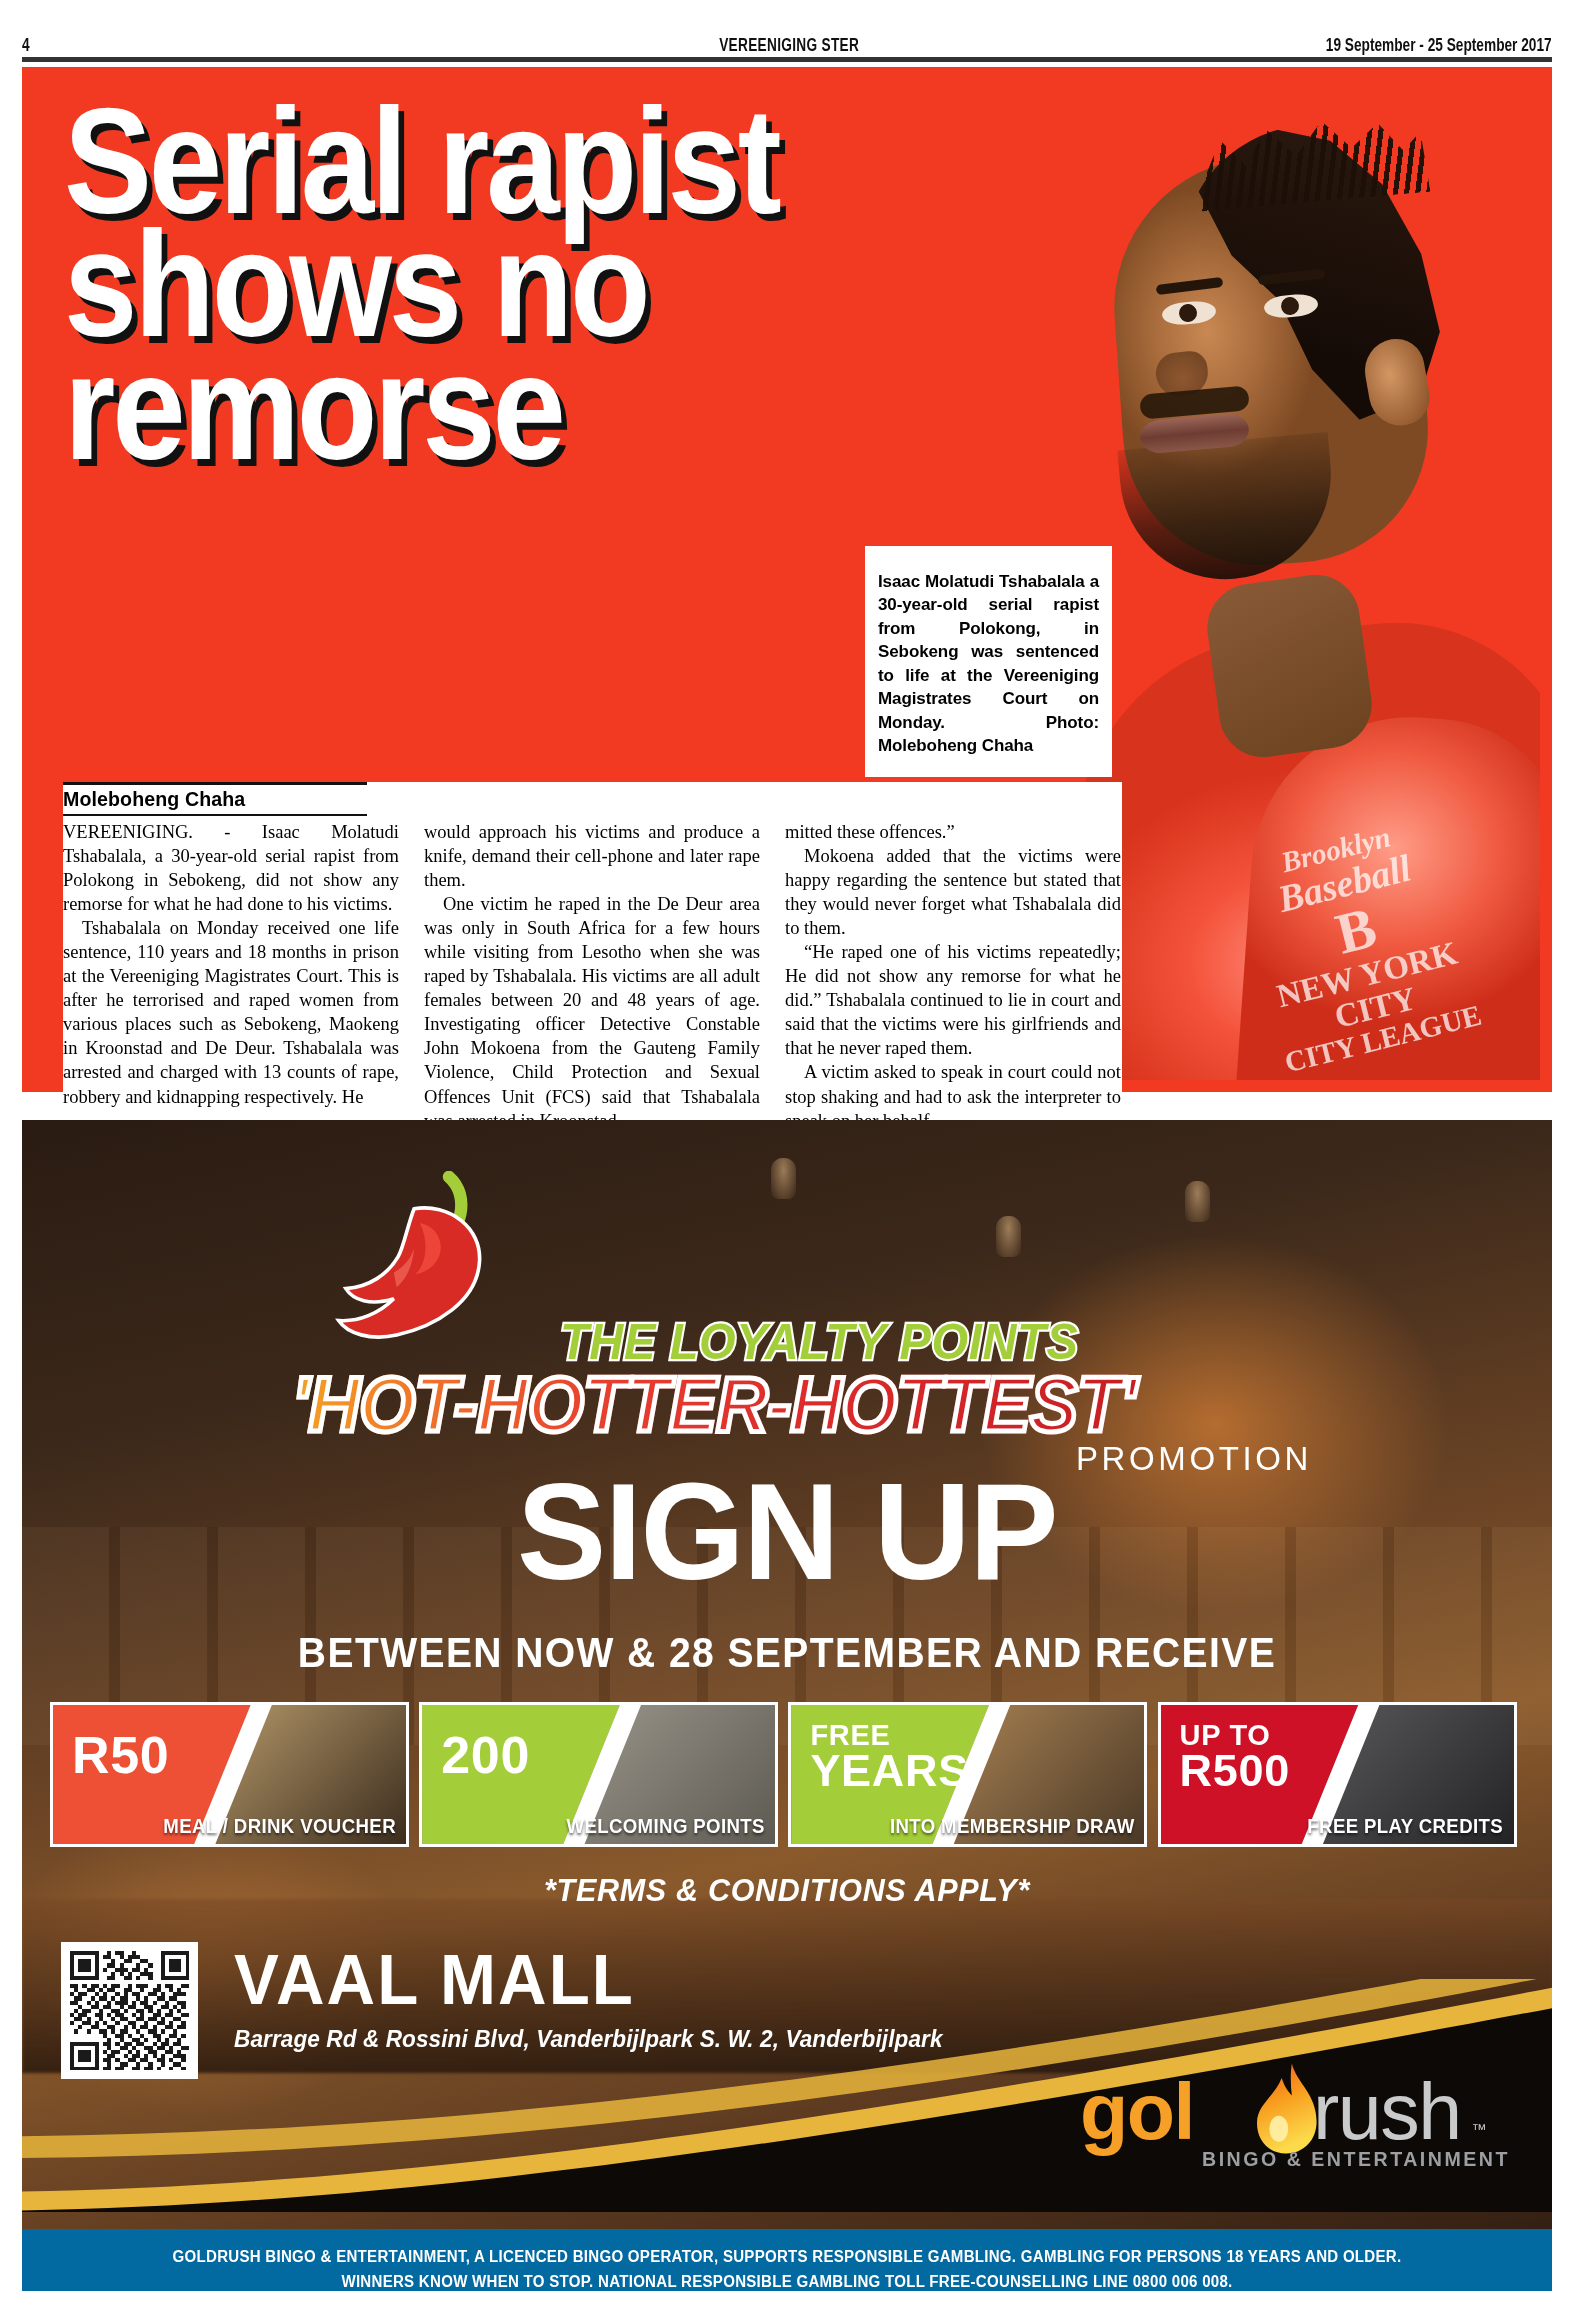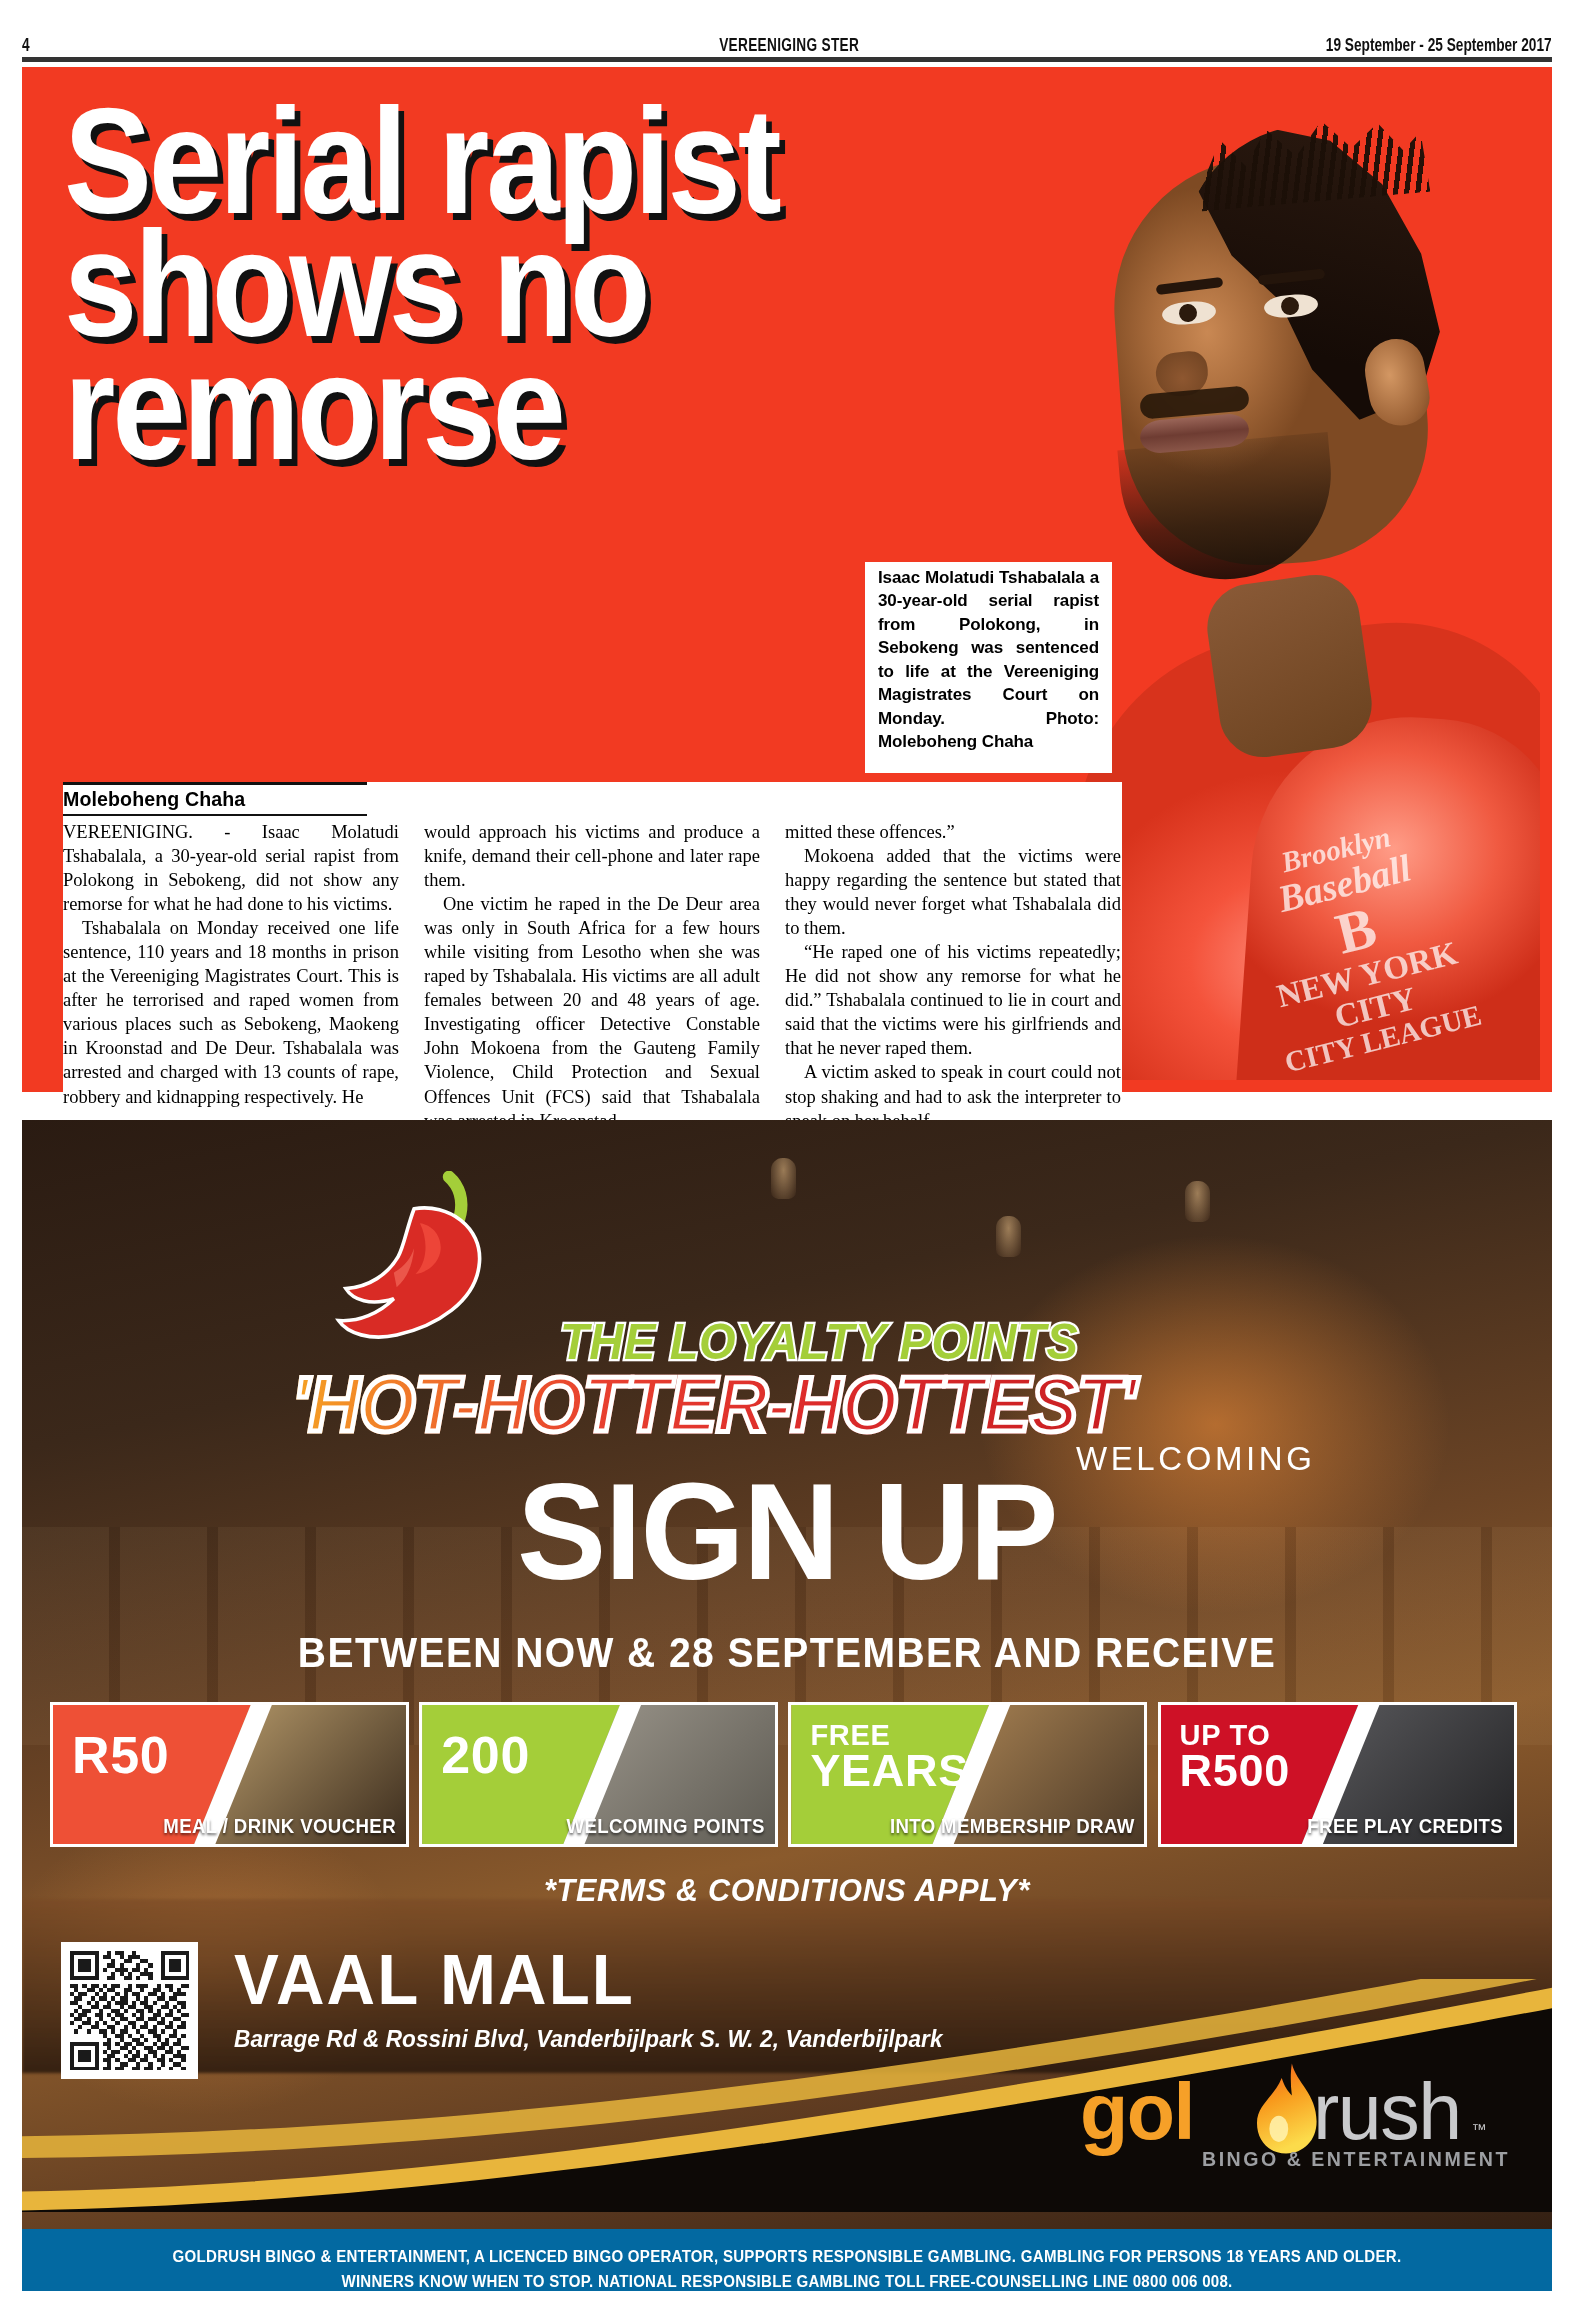--- a/index.html
+++ b/index.html
@@ -277,24 +277,24 @@
     text-shadow: 6.5px 6.5px 0px #111111;
     transform: scaleX(0.88);
     transform-origin: left top;
   }
   .headline div { white-space: nowrap; }
 
   
   .caption-box {
     position: absolute;
     left: 843px;
-    top: 495px;
+    top: 479px;
     width: 247px;
     background: #ffffff;
-    padding: 4px 13px 19px 13px;
+    padding: 24px 13px 19px 13px;
     box-sizing: border-box;
   }
   .caption-text {
     font-size: 17px;
     line-height: 1.38;
     font-weight: bold;
     color: #000;
     text-align: justify;
     text-align-last: left;
     letter-spacing: -0.1px;
@@ -769,21 +769,21 @@
       <path d="M168,8 C198,34 186,86 150,104" fill="none" stroke="#A4CE39" stroke-width="17" stroke-linecap="round"></path>
       <path d="M150,104 C131,98 124,82 128,62" fill="none" stroke="#A4CE39" stroke-width="15" stroke-linecap="round"></path>
       <path d="M120,52 C168,44 214,78 210,126 C206,180 150,214 96,226 C60,234 28,224 16,206 C44,208 72,196 92,176 C60,186 36,178 26,162 C58,160 84,142 98,118 C106,104 110,78 120,52 Z" fill="#D92B25" stroke="#ffffff" stroke-width="5"></path>
       <path d="M128,72 C146,74 160,92 156,112 C152,130 136,140 122,142 C138,126 140,96 128,72 Z" fill="#F04A3C" opacity=".85"></path>
       <path d="M92,140 C106,132 116,120 120,106 C118,130 110,148 96,160 Z" fill="#F26A5A" opacity=".7"></path>
     </svg>
   </div>
 
   <div class="ad-head-green">THE LOYALTY POINTS</div>
   <div class="ad-head-hot">'HOT-HOTTER-HOTTEST'</div>
-  <div class="ad-head-promo">WELCOMING</div>
+  <div class="ad-head-promo">PROMOTION</div>
 
   <div class="ad-signup">SIGN UP</div>
   <div class="ad-between">BETWEEN NOW &amp; 28 SEPTEMBER AND RECEIVE</div>
 
   <div class="offers">
 
     <div class="offer">
       <div class="offer-img" style="background: linear-gradient(135deg,#6d5a46 0%,#a98e62 40%,#3b2c1d 100%);"></div>
       <div class="offer-color" style="background:#EE5036;"></div>
       <div class="offer-slash"></div>

